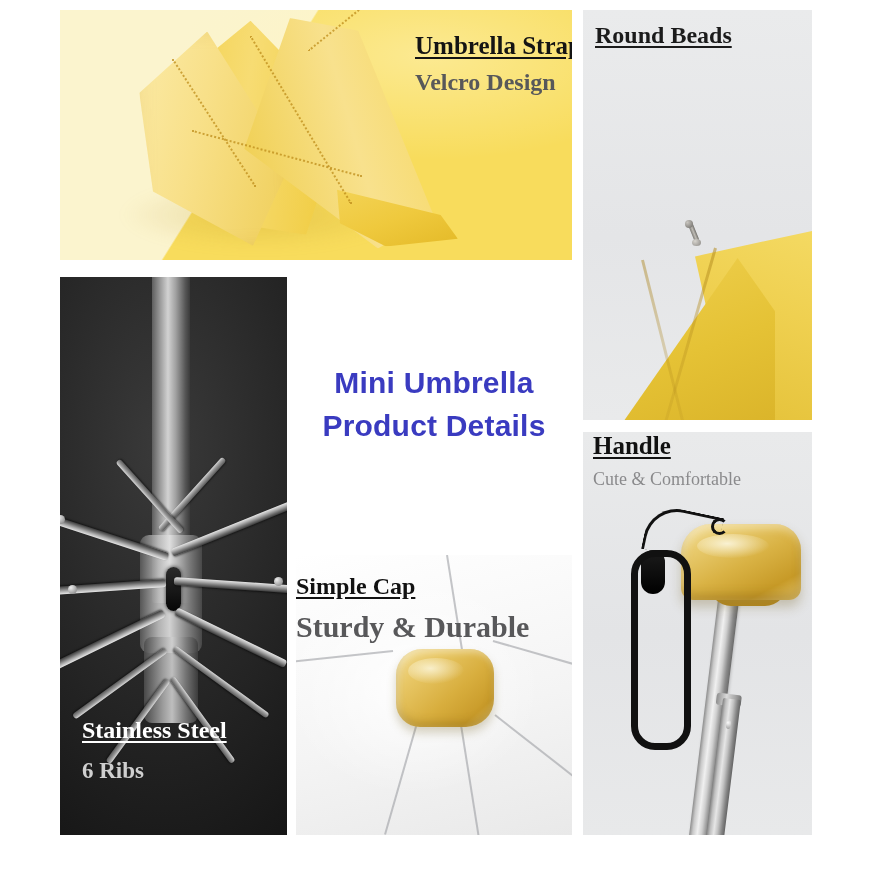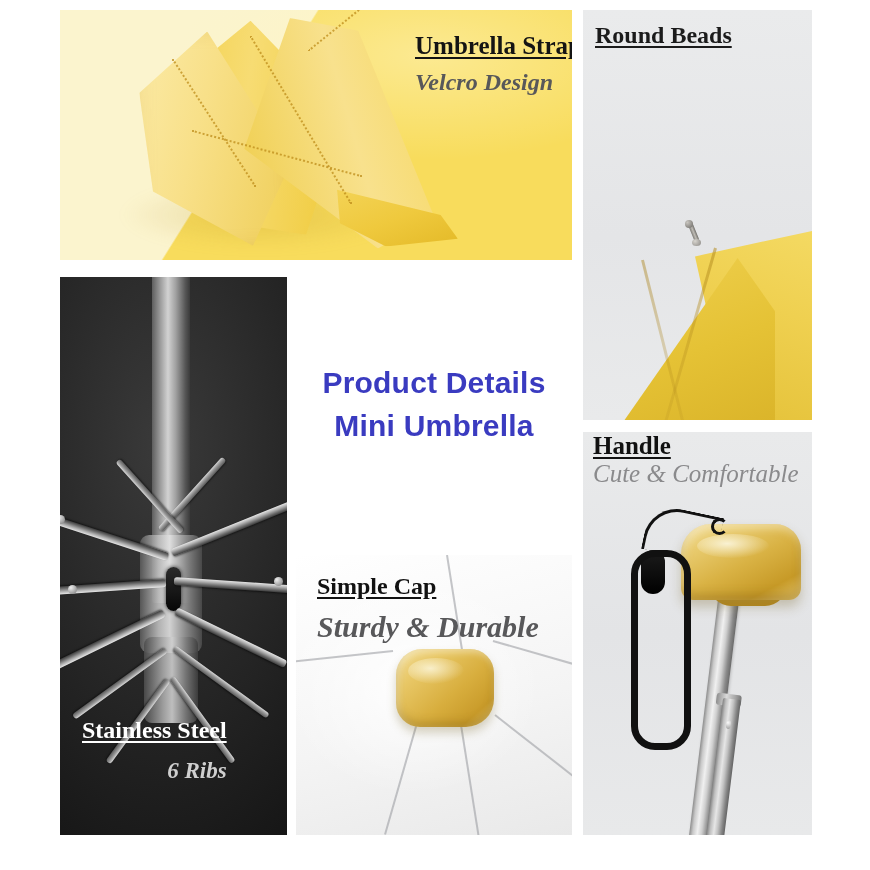--- a/index.html
+++ b/index.html
@@ -7,21 +7,21 @@
        font-family:"Liberation Serif", serif;}
 
   .stage{position:absolute;inset:0;background:#ffffff;}
 
   .panel{position:absolute;overflow:hidden;}
 
   
   .cap{position:absolute;z-index:40;line-height:1.12;white-space:nowrap;}
   .cap .t1{font-weight:bold;text-decoration:underline;
            text-underline-offset:3px;text-decoration-thickness:2px;display:block;}
-  .cap .t2{display:block;font-style:italic;}
+  .cap .t2{display:block;}
   .cap .t2.wrap{white-space:normal;}
 
   
   #p-strap{left:60px;top:10px;width:512px;height:250px;background:#F7DE63;}
   .strap-bg{position:absolute;inset:0;
     background:
       linear-gradient(122deg,#FBF4CE 0%,#FBF4CE 38.5%,#F8DC5C 38.8%,#F8DC5C 100%);
   }
   .strap-bg::after{content:"";position:absolute;inset:0;
     background:radial-gradient(ellipse 70% 60% at 72% 18%,
@@ -103,37 +103,37 @@
     box-shadow:0 0 4px rgba(0,0,0,.8);}
   .rib{position:absolute;height:8px;border-radius:3px;transform-origin:left center;
     background:linear-gradient(180deg,#E6E6E6 0%,#AFAFAF 35%,#6E6E6E 70%,#3C3C3C 100%);
     box-shadow:0 1px 2px rgba(0,0,0,.55);}
   .rib.thin{height:6px;
     background:linear-gradient(180deg,#D8D8D8 0%,#9B9B9B 40%,#5A5A5A 100%);}
   .joint{position:absolute;width:9px;height:9px;border-radius:50%;
     background:radial-gradient(circle at 32% 30%,#EDEDED,#777);}
   #cap-ribs{left:22px;top:440px;}
   #cap-ribs .t1{font-size:24px;color:#FFFFFF;text-decoration-color:#FFFFFF;}
-  #cap-ribs .t2{font-size:23px;color:#CFCFCF;font-weight:bold;margin-top:14px;text-align:right;}
+  #cap-ribs .t2{font-size:23px;color:#CFCFCF;font-weight:bold;margin-top:14px;}
 
   
   #p-cap{left:296px;top:555px;width:276px;height:280px;background:#FBFBFB;}
   .cap-bg{position:absolute;inset:0;
     background:linear-gradient(165deg,#FFFFFF 0%,#F4F4F4 58%,#E9E9E9 100%);}
   .cap-bg::after{content:"";position:absolute;inset:0;
     background:radial-gradient(ellipse 65% 55% at 42% 46%,rgba(255,255,255,.9),rgba(255,255,255,0) 72%);}
   .cseam{position:absolute;background:rgba(150,152,156,.55);transform-origin:top center;}
   .gold-cap{position:absolute;left:100px;top:94px;width:98px;height:78px;
     border-radius:26px 24px 28px 24px;
     background:linear-gradient(138deg,#F3DE9A 0%,#E8C766 26%,#D8AE3E 58%,#C99B2A 82%,#E6CA77 100%);
     box-shadow:0 6px 10px rgba(120,100,40,.28), inset 0 -5px 9px rgba(120,90,20,.30),
                inset 2px 3px 7px rgba(255,250,225,.55);}
   .gold-cap::after{content:"";position:absolute;left:12px;top:9px;width:56px;height:26px;
     border-radius:50%;background:radial-gradient(ellipse at 40% 40%,rgba(255,253,236,.75),rgba(255,255,255,0) 72%);}
-  #cap-cap{left:21px;top:18px;}
+  #cap-cap{left:0;top:18px;}
   #cap-cap .t1{font-size:24px;color:#121212;}
   #cap-cap .t2{font-size:30px;color:#58585A;font-weight:bold;margin-top:10px;}
 
   
   #p-handle{left:583px;top:432px;width:229px;height:403px;background:#E5E6E8;}
   .handle-bg{position:absolute;inset:0;
     background:linear-gradient(180deg,#E9EAEB 0%,#E3E4E6 50%,#E8E9EA 100%);}
   .h-grip{position:absolute;left:98px;top:92px;width:120px;height:76px;
     border-radius:30px 26px 12px 12px;
     background:linear-gradient(152deg,#F2E0A4 0%,#E9CC70 22%,#D9B244 52%,#C79A27 80%,#E4C670 100%);
@@ -161,21 +161,21 @@
     border:7px solid #111;border-radius:24px;}
   .strap-knot{position:absolute;left:58px;top:118px;width:24px;height:44px;
     border-radius:12px;background:linear-gradient(180deg,#1C1C1C,#000);}
   .strap-cord{position:absolute;left:62px;top:78px;width:72px;height:44px;
     border:3px solid #111;border-bottom:none;border-right:none;
     border-radius:34px 0 0 0;transform:rotate(12deg);}
   .cord-hook{position:absolute;left:128px;top:86px;width:11px;height:11px;
     border:3px solid #111;border-radius:50%;border-right-color:transparent;}
   #cap-handle{left:10px;top:0;}
   #cap-handle .t1{font-size:25px;color:#111111;}
-  #cap-handle .t2{font-size:25px;color:#8A8A8C;font-weight:normal;}
+  #cap-handle .t2{font-size:18px;color:#8A8A8C;font-weight:normal;margin-top:9px;}
 
   
   #title{position:absolute;left:296px;top:362px;width:276px;z-index:60;
     text-align:center;font-family:"Liberation Sans",sans-serif;
     font-weight:bold;font-size:30px;line-height:1.42;color:#3A3BC0;
     letter-spacing:.2px;}
   #title span{display:block;}
 </style>
 </head>
 <body>
@@ -288,17 +288,17 @@
     <div class="strap-knot"></div>
     <div class="strap-loop"></div>
 
     <div class="cap" id="cap-handle">
       <span class="t1">Handle</span>
       <span class="t2">Cute &amp; Comfortable</span>
     </div>
   </div>
 
   <div id="title">
+    <span>Mini Umbrella</span>
     <span>Product Details</span>
-    <span>Mini Umbrella</span>
   </div>
 
 </div>
 
 </body></html>

